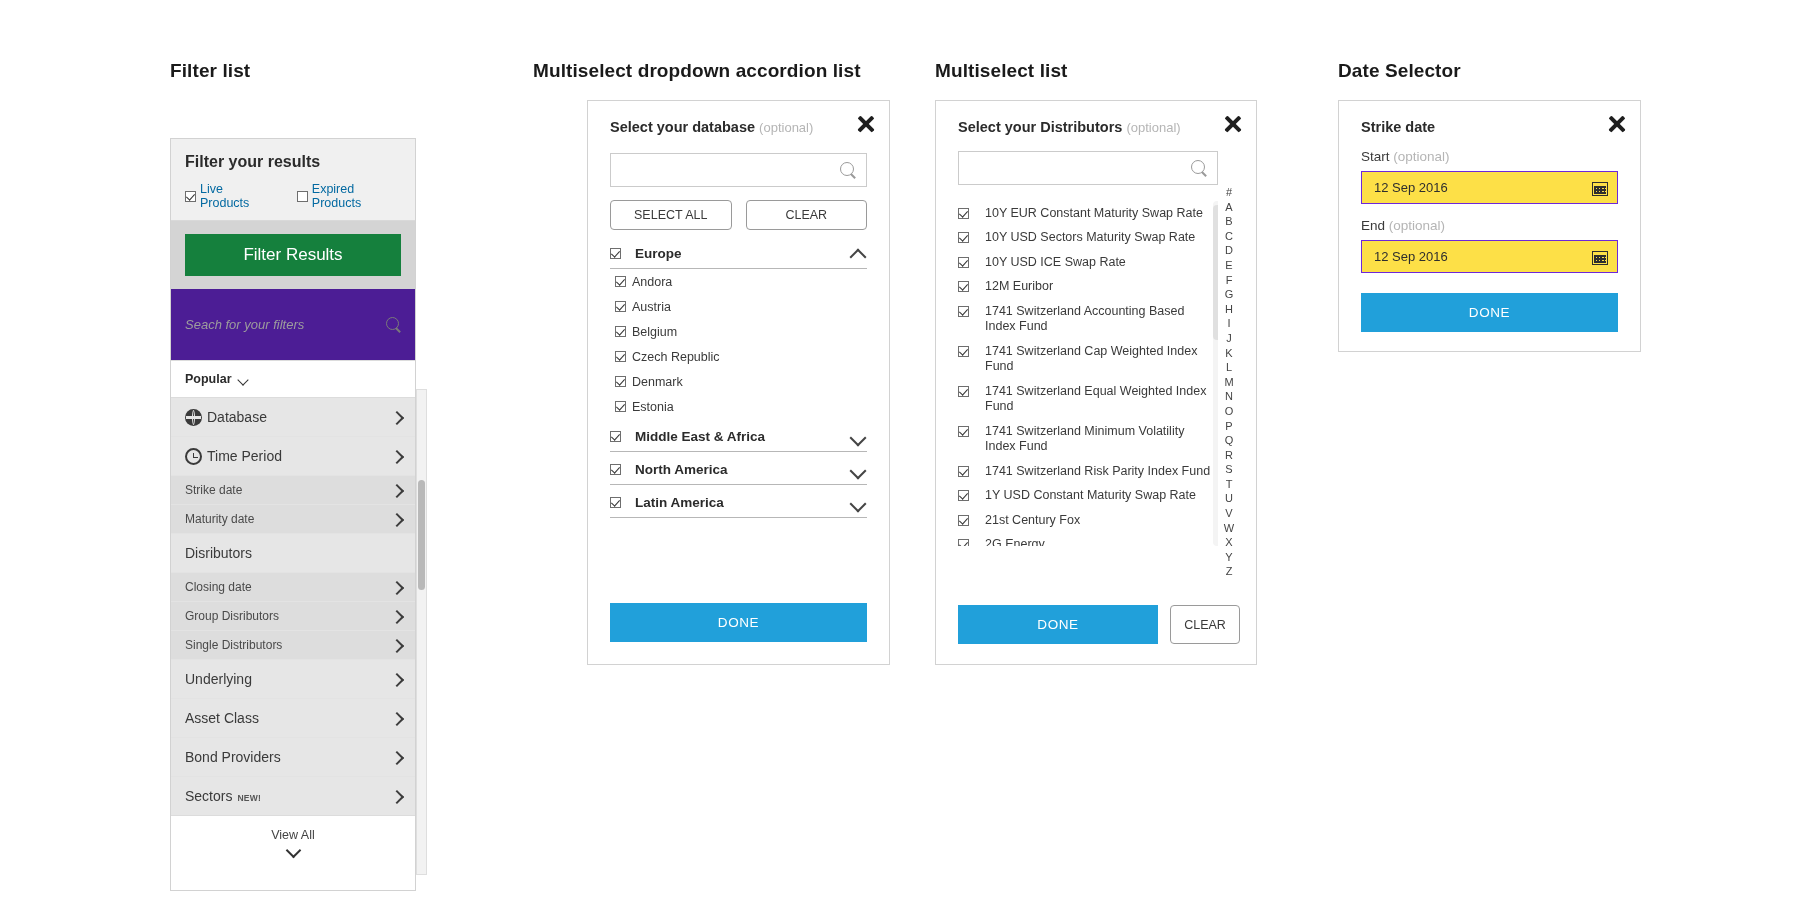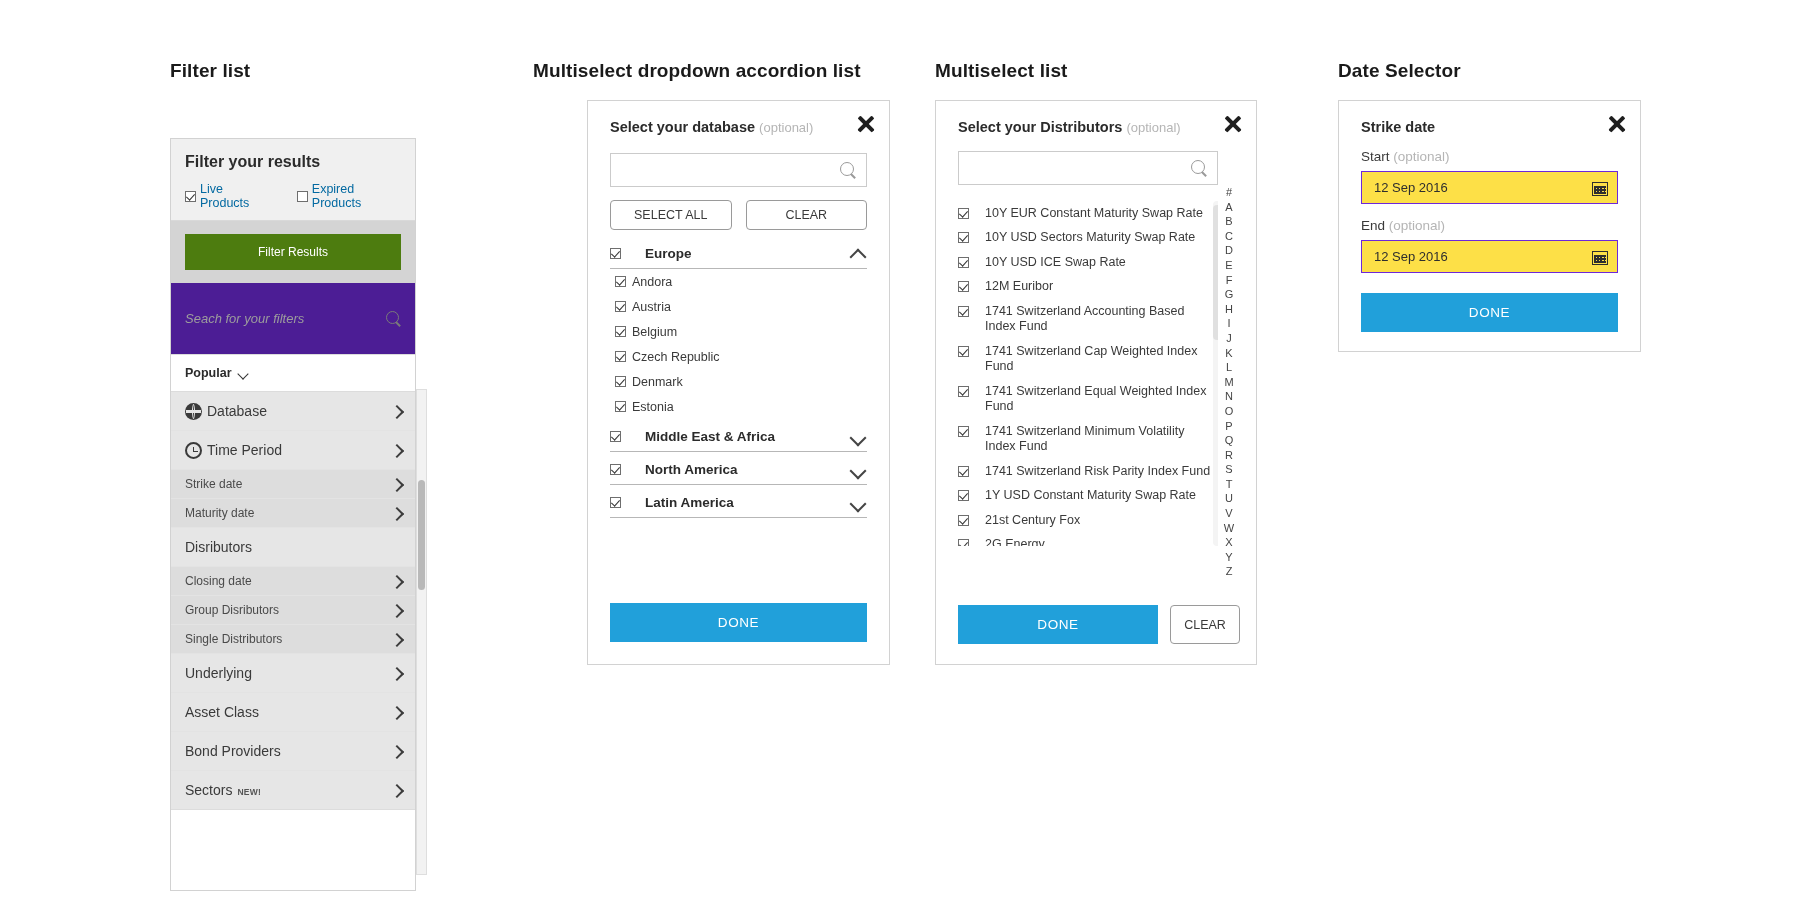--- a/index.html
+++ b/index.html
@@ -57,25 +57,25 @@
     border: solid #333;
     border-width: 0 1.6px 1.6px 0;
     transform: rotate(42deg);
   }
   .filter-btn-wrap {
     background: #d4d4d4;
     padding: 13px 14px;
   }
   .btn-primary {
     display: block; width: 100%;
-    background: #4d7c0f;
+    background: #15803d;
     color: #ffffff;
     border: none;
     padding: 11px 0;
-    font-size: 12px;
+    font-size: 17px;
     text-align: center;
     cursor: pointer;
     font-family: "Liberation Sans", sans-serif;
   }
   .filter-search {
     display: flex; align-items: center;
     border-bottom: 1px solid #dcdcdc;
     padding: 28px 14px;
     background: #4c1d95;
   }
@@ -212,21 +212,21 @@
     background: #fff;
     padding: 7px 0;
     font-size: 12.5px;
     color: #3a3a3a;
     text-align: center;
     cursor: pointer;
     font-family:"Liberation Sans", sans-serif;
   }
   .acc-body { margin-top: 16px; position: relative; height: 300px; overflow: hidden;}
   .acc-group-hd {
-    display: flex; align-items: center; gap: 24px;
+    display: flex; align-items: center; gap: 14px;
     padding-bottom: 7px;
     border-bottom: 1px solid #b7b7b7;
   }
   .acc-group-hd .gname { flex:1; font-size: 13.5px; font-weight: bold; color:#2b2b2b; }
   .chev-up, .chev-dn { width: 18px; height: 11px; position: relative; flex:0 0 auto;}
   .chev-dn::after {
     content:""; position:absolute; left:3px; top:1px;
     width:10px; height:10px; border: solid #444; border-width: 0 2px 2px 0;
     transform: rotate(45deg);
   }
@@ -449,20 +449,24 @@
       <div class="frow major">
         <span class="flabel">
           <span>Sectors</span>
           <span class="newbadge">NEW!</span>
         </span>
         <span class="chev-r"></span>
       </div>
 
     </div>
 
+    <div class="viewall">
+      <div class="viewall-lbl">View All</div>
+      <div class="viewall-chev"></div>
+    </div>
 
     <div class="fl-scrollbar">
       <div class="fl-thumb"></div>
     </div>
   </div>
 
   <div class="acc-panel">
     <div class="pnl-title">
       <span>Select your database</span>
       <span class="opt">(optional)</span>

